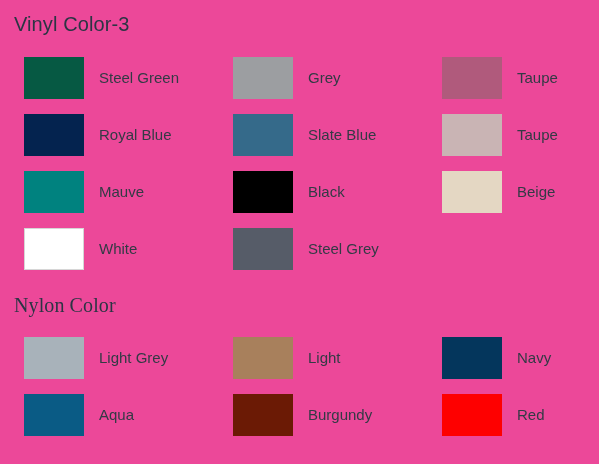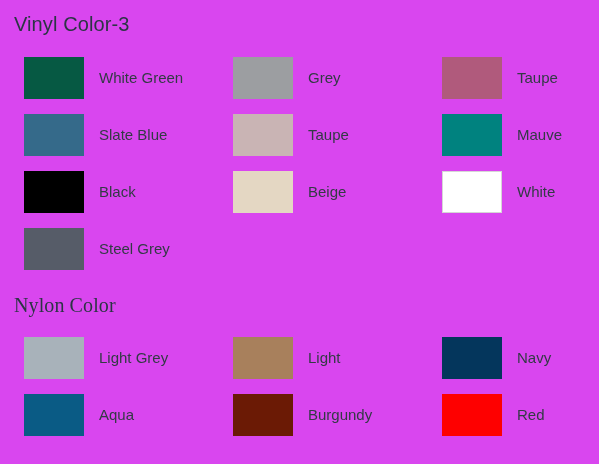--- a/index.html
+++ b/index.html
@@ -12,21 +12,21 @@
     height: 464px;
     overflow: hidden;
     font-family: "Liberation Sans", sans-serif;
     -webkit-font-smoothing: antialiased;
   }
 
   .page {
     position: relative;
     width: 599px;
     height: 464px;
-    background: #d946ef;
+    background: #ec4899;
   }
 
   .section {
     position: relative;
   }
 
   .section-title {
     font-family: "Liberation Sans", sans-serif;
     font-size: 20px;
     font-weight: 400;
@@ -81,29 +81,33 @@
 </head>
 <body>
 
 <div class="page">
 
   <div class="section" id="section-vinyl">
     <h2 class="section-title">Vinyl Color-3</h2>
     <div class="swatch-grid">
         <div class="swatch-item">
           <div class="swatch-chip" style="background: rgb(6, 89, 67);"></div>
-          <span class="swatch-label">White Green</span>
+          <span class="swatch-label">Steel Green</span>
         </div>
         <div class="swatch-item">
           <div class="swatch-chip" style="background: rgb(156, 158, 161);"></div>
           <span class="swatch-label">Grey</span>
         </div>
         <div class="swatch-item">
           <div class="swatch-chip" style="background: rgb(176, 90, 124);"></div>
           <span class="swatch-label">Taupe</span>
+        </div>
+        <div class="swatch-item">
+          <div class="swatch-chip" style="background: rgb(4, 35, 79);"></div>
+          <span class="swatch-label">Royal Blue</span>
         </div>
         <div class="swatch-item">
           <div class="swatch-chip" style="background: rgb(53, 106, 138);"></div>
           <span class="swatch-label">Slate Blue</span>
         </div>
         <div class="swatch-item">
           <div class="swatch-chip" style="background: rgb(201, 180, 180);"></div>
           <span class="swatch-label">Taupe</span>
         </div>
         <div class="swatch-item">

